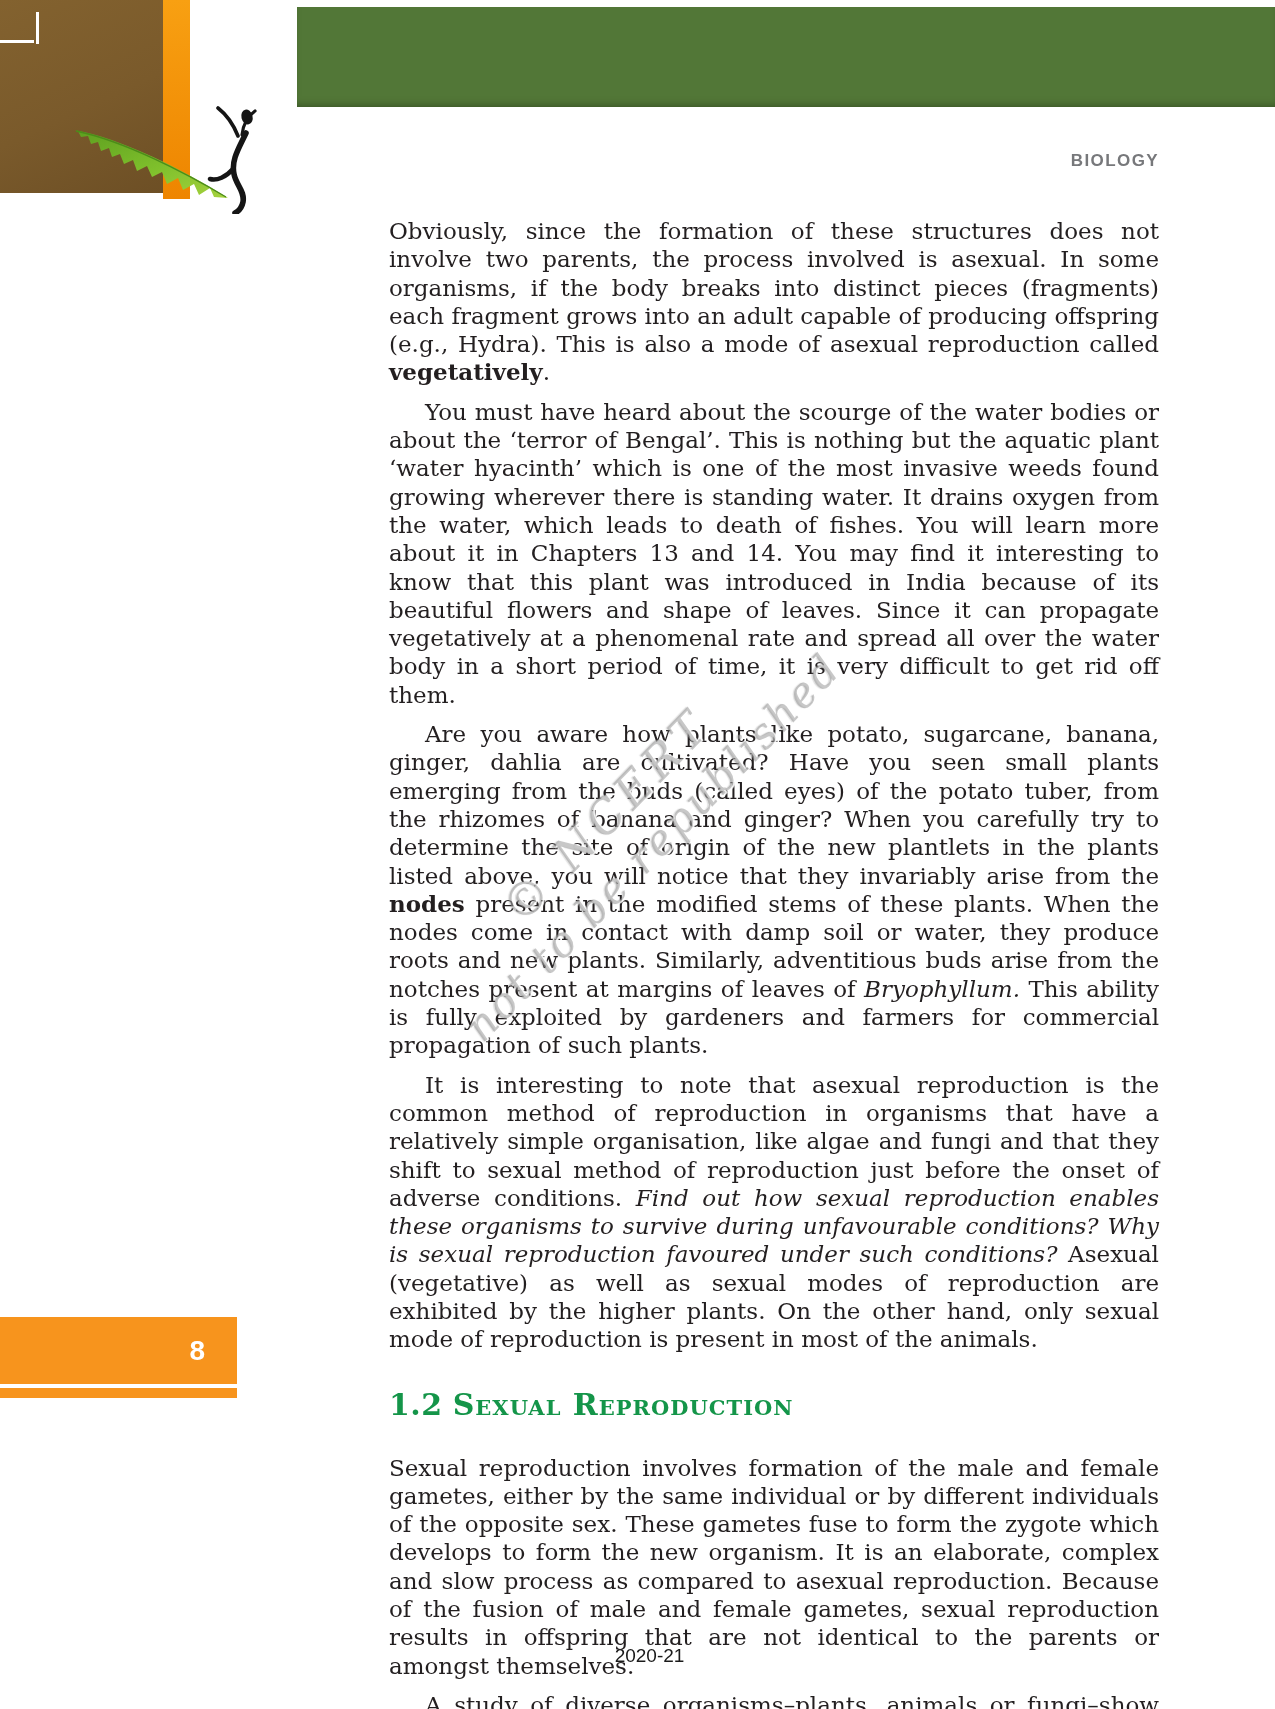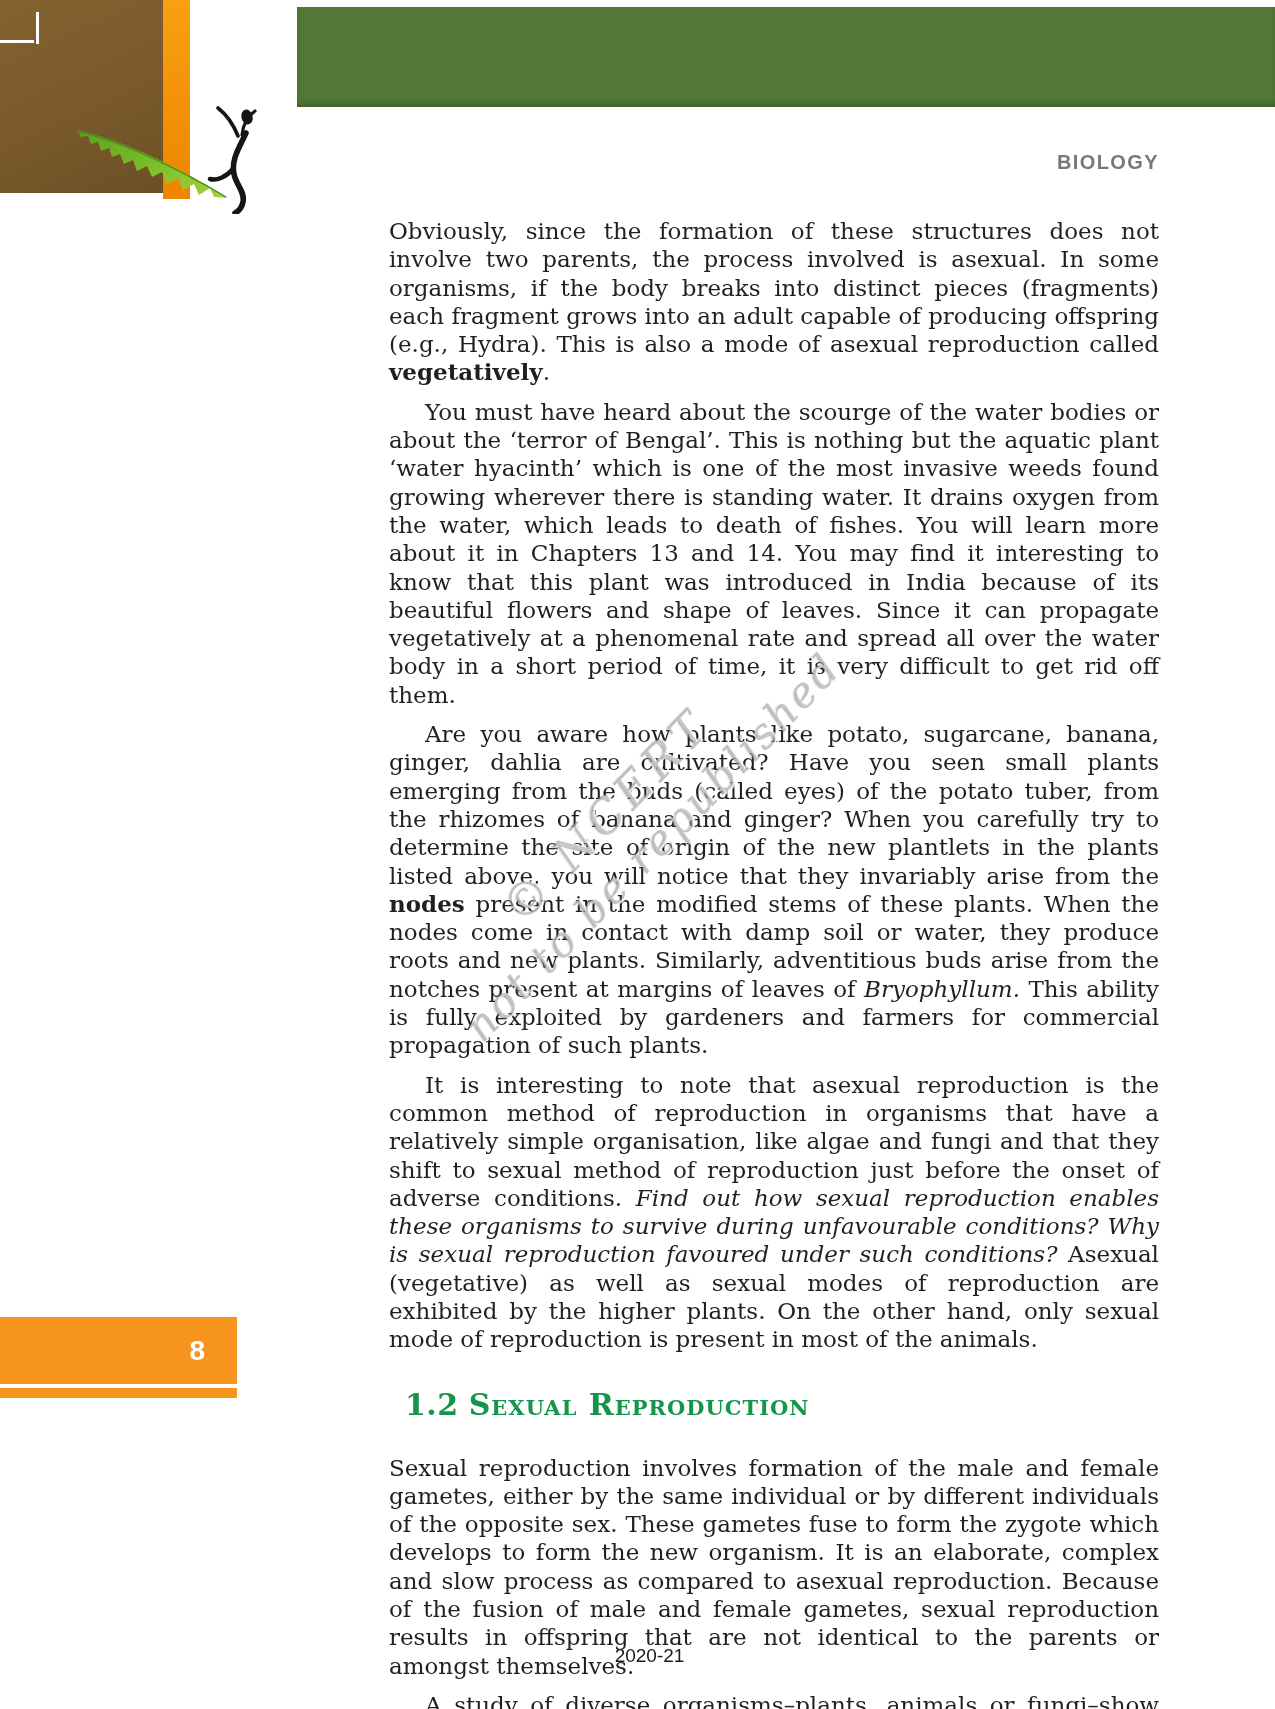--- a/index.html
+++ b/index.html
@@ -24,37 +24,37 @@
     position:absolute; left:297px; top:7px; width:978px; height:100px;
     background:#527737;
     box-shadow:inset 0 -6px 8px -5px rgba(0,0,0,.35);
   }
   .leaf-wrap { position:absolute; left:66px; top:126px; width:168px; height:80px; }
   .dancer-wrap { position:absolute; left:206px; top:106px; width:64px; height:108px; }
 
   
   .running-head {
     position:absolute; left:859px; top:151px; width:300px; text-align:right;
-    font-family:"Liberation Sans", sans-serif; font-size:20px; font-weight:bold;
+    font-family:"Liberation Sans", sans-serif; font-size:17px; font-weight:bold;
     letter-spacing:1.4px; color:#77787b;
   }
 
   
   .article {
     position:absolute; left:389px; top:217px; width:770px;
     font-size:23px; line-height:28.3px; color:#231f20;
     text-align:justify; z-index:1;
   }
   .para { margin:0 0 11px 0; }
   .para.indent { text-indent:36px; }
   .para b { font-weight:bold; }
   .para i { font-style:italic; }
 
   .section-heading {
-    margin:34px 0 32px 16px; color:#149549; font-weight:bold;
+    margin:34px 0 32px 0; color:#149549; font-weight:bold;
     font-size:30px; line-height:34px; letter-spacing:.5px;
     text-align:left; text-indent:0;
   }
   .section-heading .hnum { font-variant:normal; margin-right:10px; }
   .section-heading .htitle { font-variant:small-caps; letter-spacing:1px; }
 
   
   .wm {
     position:absolute; white-space:nowrap; z-index:6; pointer-events:none;
     font-family:"DejaVu Serif", serif; font-style:italic;

